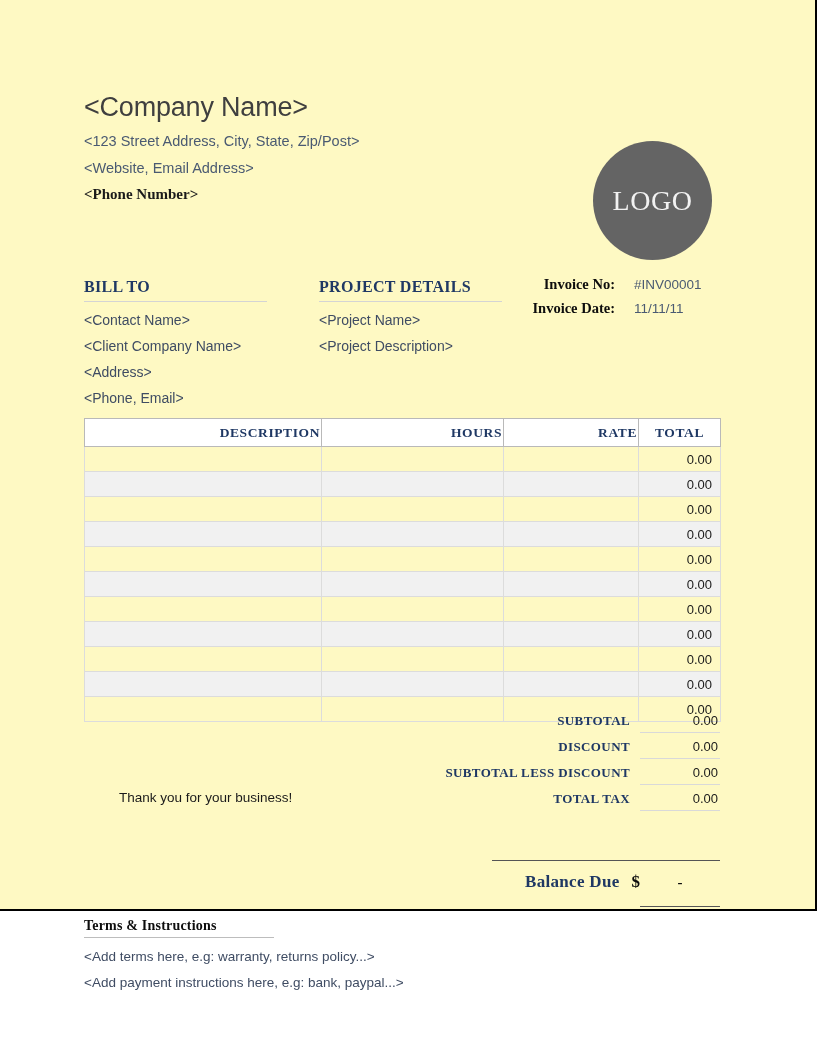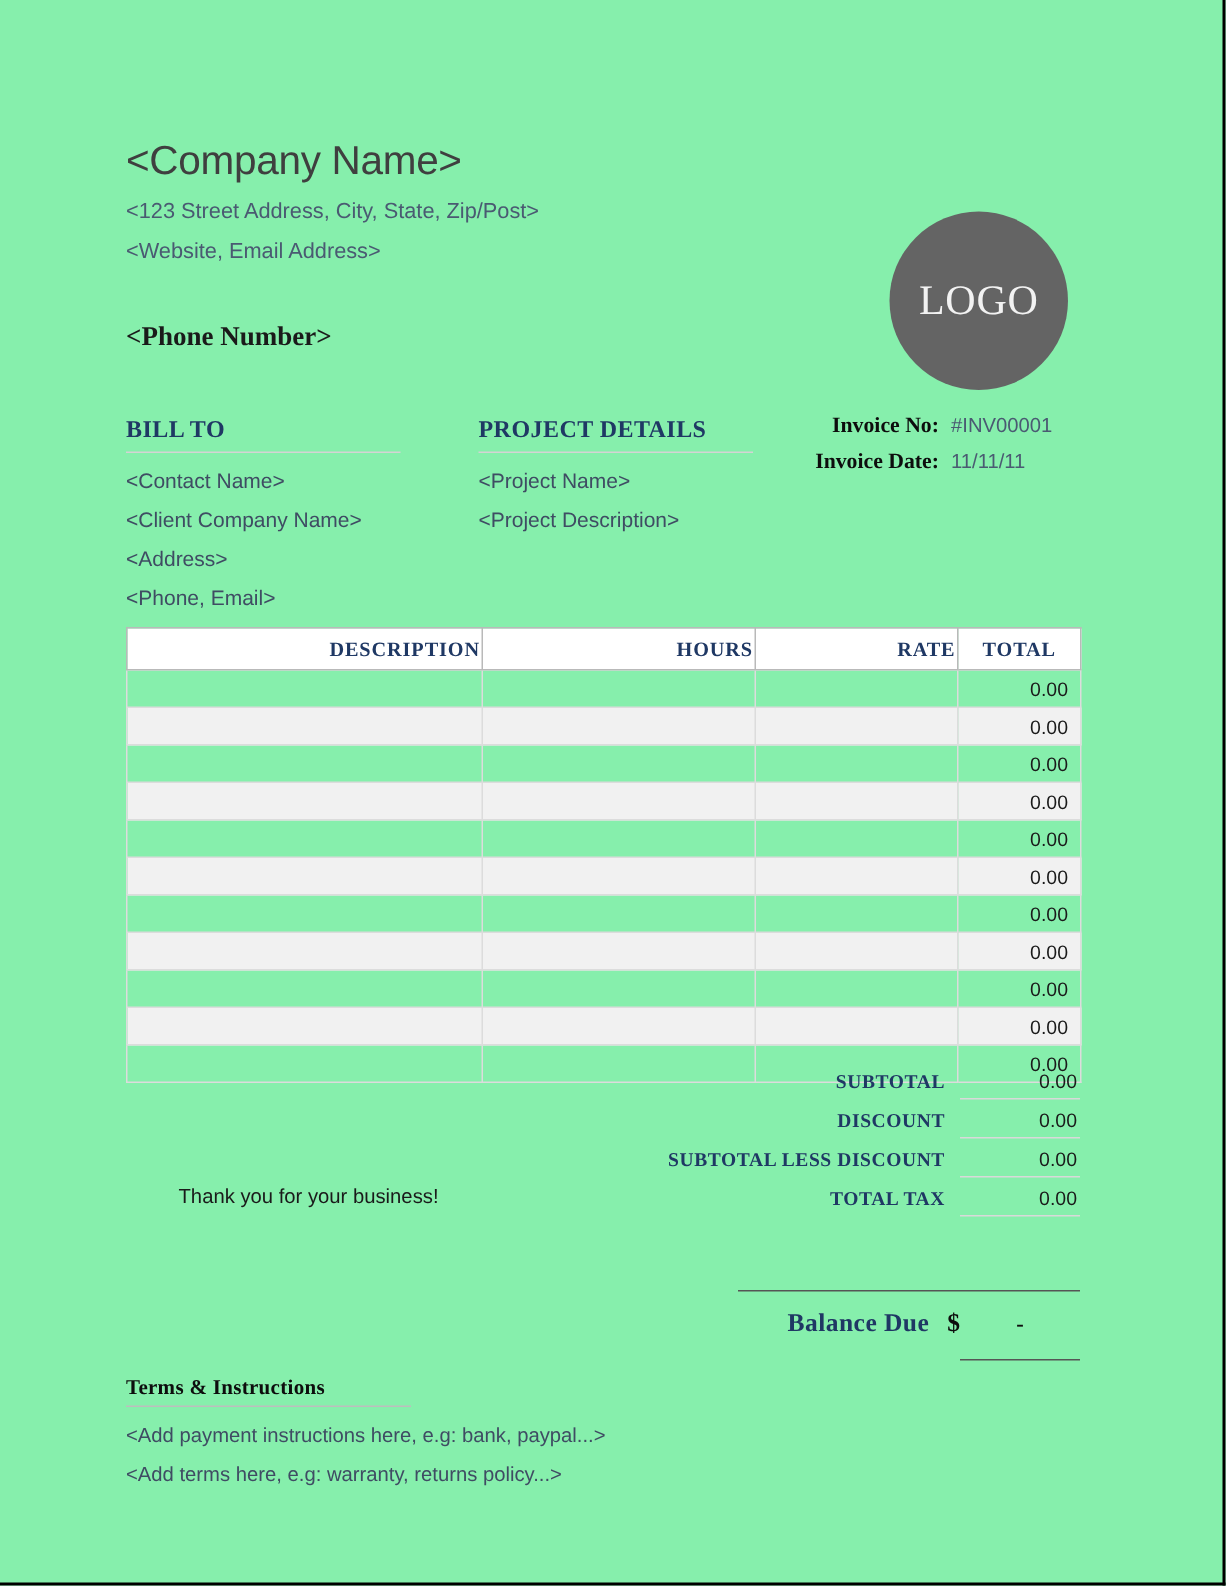--- a/index.html
+++ b/index.html
@@ -11,25 +11,25 @@
     width: 817px;
     height: 1057px;
     position: relative;
     font-family: "Liberation Sans", sans-serif;
     overflow: hidden;
   }
   .page {
     position: absolute;
     left: 0; top: 0;
     width: 817px;
-    height: 1057px;
+    height: 911px;
     box-sizing: border-box;
     border-right: 2px solid #000;
     border-bottom: 2px solid #000;
-    background: #86efac;
+    background: #fef9c3;
   }
   .sheet {
     position: absolute;
     left: 84px;
     top: 0;
     width: 636px;
   }
 
   
   .header {
@@ -53,23 +53,22 @@
     font-size: 14.5px;
     color: #4a5a72;
     white-space: nowrap;
   }
   .company-line.l1 { top: 41px; }
   .company-line.l2 { top: 68px; }
   .company-line.l3 {
     top: 94px;
     font-family: "Liberation Serif", serif;
     font-weight: bold;
-    font-size: 18px;
+    font-size: 15px;
     color: #1a1a1a;
-    margin-top: 28px;
   }
 
   .invoice-title {
     position: absolute;
     right: 0;
     top: 2px;
     font-family: "Liberation Serif", serif;
     font-weight: bold;
     font-size: 30px;
     letter-spacing: 1.5px;
@@ -138,21 +137,21 @@
     font-family: "Liberation Serif", serif;
     font-weight: bold;
     font-size: 14.5px;
     color: #0d0d0d;
     white-space: nowrap;
   }
   .meta-value {
     font-size: 13.5px;
     color: #4a5a72;
     width: 86px;
-    margin-left: 8px;
+    margin-left: 19px;
     text-align: left;
     white-space: nowrap;
   }
 
   
   .items {
     position: absolute;
     left: 0;
     top: 418px;
     width: 636px;
@@ -448,18 +447,18 @@
       <span class="balance-label">Balance Due</span>
       <span class="balance-cur">$</span>
       <span class="balance-amt">-</span>
     </div>
     <div class="balance-rule"></div>
 
     <div class="thanks">Thank you for your business!</div>
 
     <div class="terms">
       <div class="terms-head">Terms &amp; Instructions</div>
+      <div class="terms-line">&lt;Add terms here, e.g: warranty, returns policy...&gt;</div>
       <div class="terms-line">&lt;Add payment instructions here, e.g: bank, paypal...&gt;</div>
-      <div class="terms-line">&lt;Add terms here, e.g: warranty, returns policy...&gt;</div>
     </div>
 
   </div>
 </div>
 
 </body></html>

